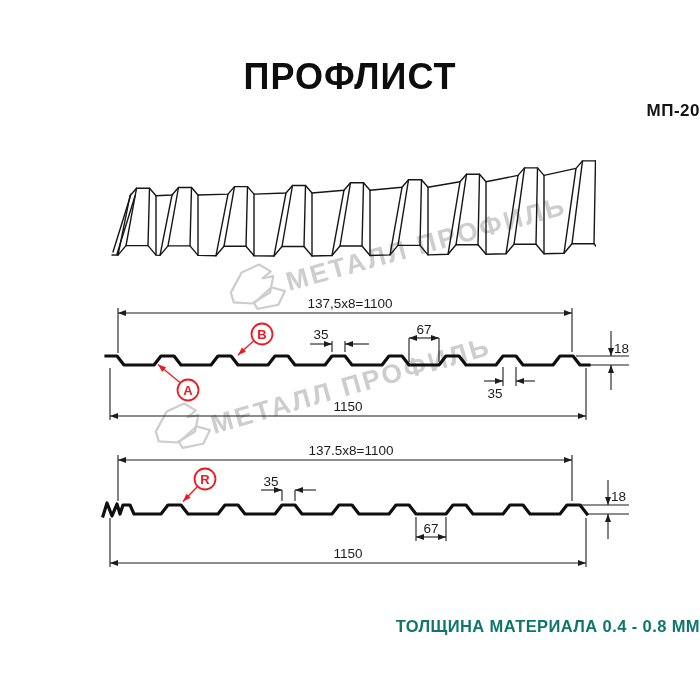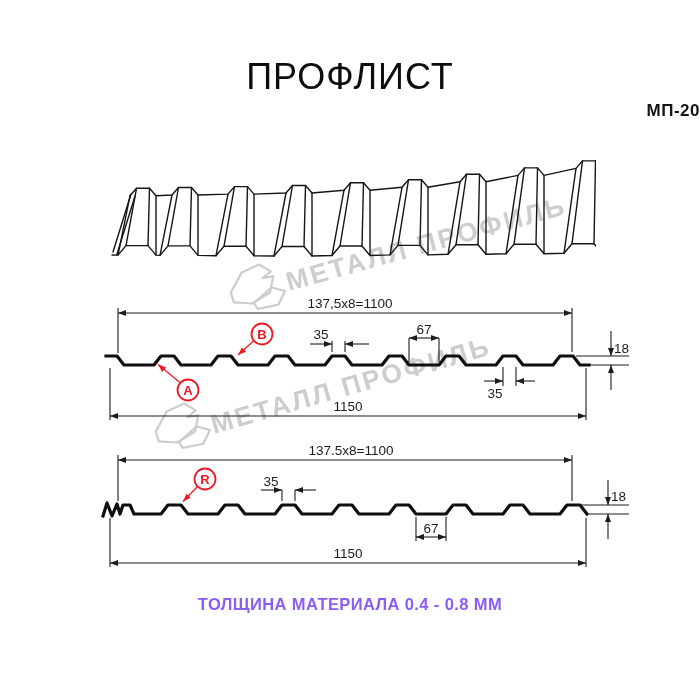--- a/index.html
+++ b/index.html
@@ -1,23 +1,23 @@
 <!DOCTYPE html>
 <html><head>
 <meta charset="utf-8">
 <style>
   html,body{margin:0;padding:0;background:#ffffff;}
   .page{position:relative;width:700px;height:700px;background:#ffffff;overflow:hidden;
         font-family:"Liberation Sans",sans-serif;}
   .title{position:absolute;top:56px;left:0;right:0;text-align:center;
-         font-size:36px;font-weight:400;letter-spacing:1px;color:#0d0d0d;}
+         font-size:36px;font-weight:700;letter-spacing:1px;color:#0d0d0d;}
   .subtitle{position:absolute;top:101px;left:0;right:0;text-align:right;
             font-size:17px;font-weight:700;letter-spacing:.5px;color:#141414;}
-  .footer-note{position:absolute;top:595px;left:0;right:0;text-align:center;
-               font-size:16.5px;font-weight:700;letter-spacing:.4px;color:#8b5cf6;}
+  .footer-note{position:absolute;top:617px;left:0;right:0;text-align:right;
+               font-size:16.5px;font-weight:700;letter-spacing:.4px;color:#0f766e;}
   svg{position:absolute;left:0;top:0;}
   .sheet{stroke:#161616;stroke-width:1.4;fill:none;stroke-linejoin:round;stroke-linecap:round;}
   .prof{stroke:#0f0f0f;stroke-width:3.2;fill:none;stroke-linejoin:round;stroke-linecap:square;}
   .dim{stroke:#1c1c1c;stroke-width:1.1;fill:none;}
   .dim-t{font-size:13.5px;fill:#1c1c1c;}
   .wm-text{font-size:26.5px;font-weight:bold;letter-spacing:2.5px;fill:#cdcdcd;}
   .wm-logo{stroke:#cdcdcd;stroke-width:2.2;fill:none;stroke-linejoin:round;}
   .red-c{stroke:#ec1b23;stroke-width:1.8;fill:none;}
   .red-l{stroke:#ec1b23;stroke-width:1.3;fill:none;}
   .red-t{font-size:13px;font-weight:bold;fill:#ec1b23;}

